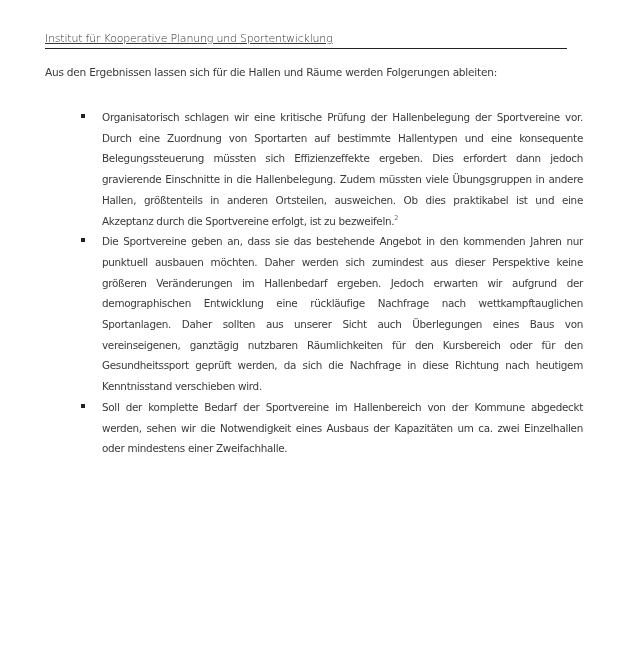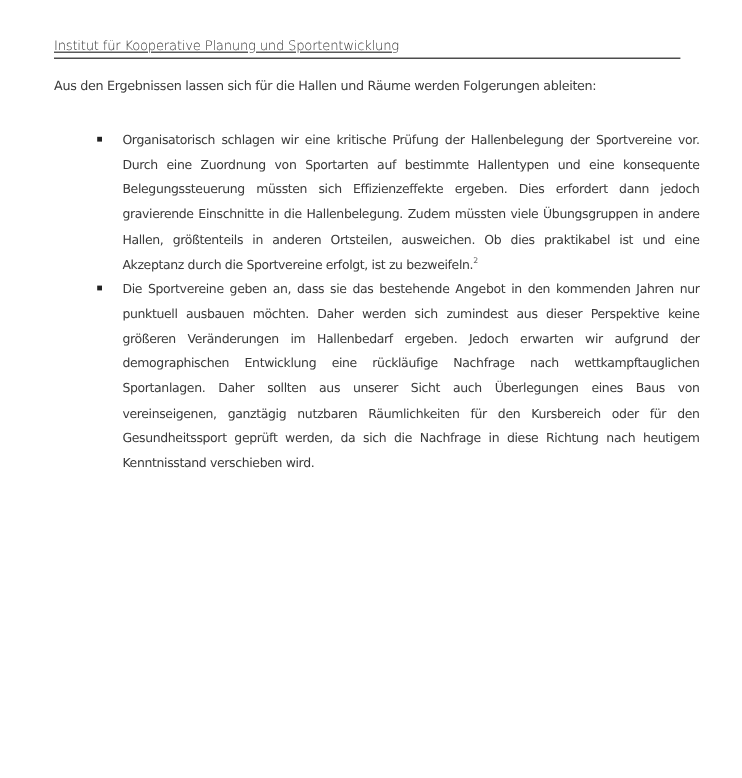--- a/index.html
+++ b/index.html
@@ -40,13 +40,17 @@
 
 <ul class="bullets">
   <li>
     <span class="bullet-marker"></span>
     <span>Organisatorisch schlagen wir eine kritische Prüfung der Hallenbelegung der Sportvereine vor. Durch eine Zuordnung von Sportarten auf bestimmte Hallentypen und eine konsequente Belegungssteuerung müssten sich Effizienzeffekte ergeben. Dies erfordert dann jedoch gravierende Einschnitte in die Hallenbelegung. Zudem müssten viele Übungsgruppen in andere Hallen, größtenteils in anderen Ortsteilen, ausweichen. Ob dies praktikabel ist und eine Akzeptanz durch die Sportvereine erfolgt, ist zu bezweifeln.</span><sup>2</sup>
   </li>
   <li>
     <span class="bullet-marker"></span>
     <span>Die Sportvereine geben an, dass sie das bestehende Angebot in den kommenden Jahren nur punktuell ausbauen möchten. Daher werden sich zumindest aus dieser Perspektive keine größeren Veränderungen im Hallenbedarf ergeben. Jedoch erwarten wir aufgrund der demographischen Entwicklung eine rückläufige Nachfrage nach wettkampftauglichen Sportanlagen. Daher sollten aus unserer Sicht auch Überlegungen eines Baus von vereinseigenen, ganztägig nutzbaren Räumlichkeiten für den Kursbereich oder für den Gesundheitssport geprüft werden, da sich die Nachfrage in diese Richtung nach heutigem Kenntnisstand verschieben wird.</span>
   </li>
+  <li>
+    <span class="bullet-marker"></span>
+    <span>Soll der komplette Bedarf der Sportvereine im Hallenbereich von der Kommune abgedeckt werden, sehen wir die Notwendigkeit eines Ausbaus der Kapazitäten um ca. zwei Einzelhallen oder mindestens einer Zweifachhalle.</span>
+  </li>
 </ul>
 
 </body></html>

